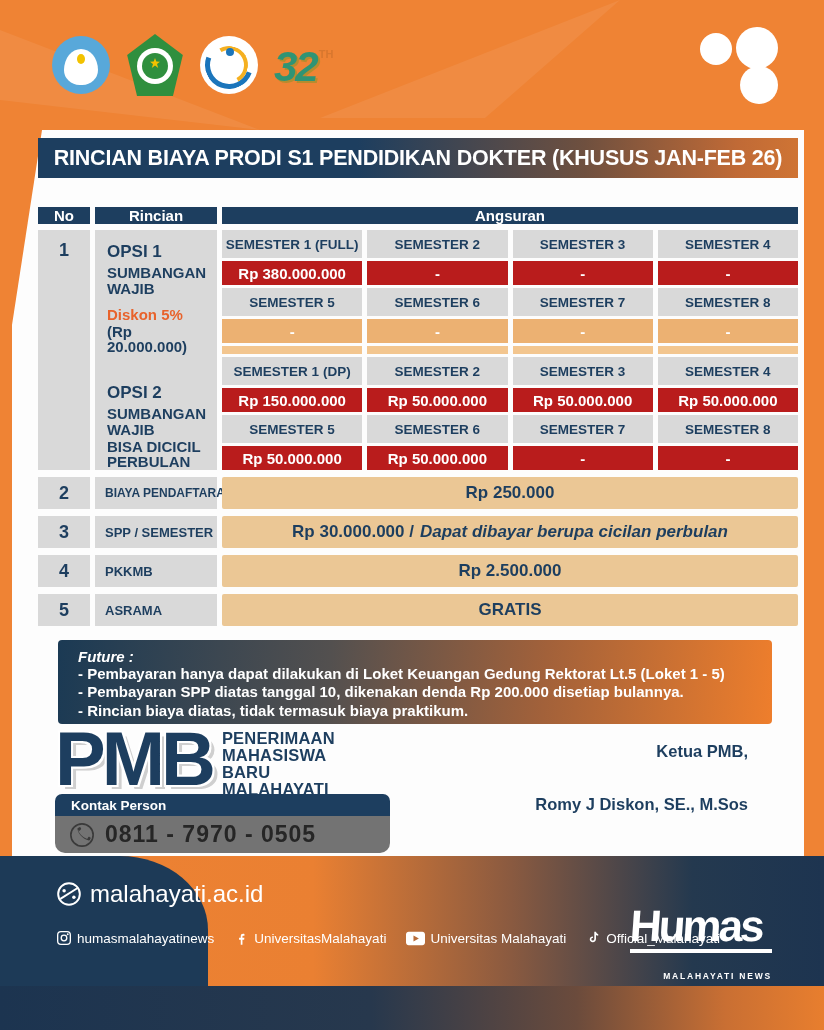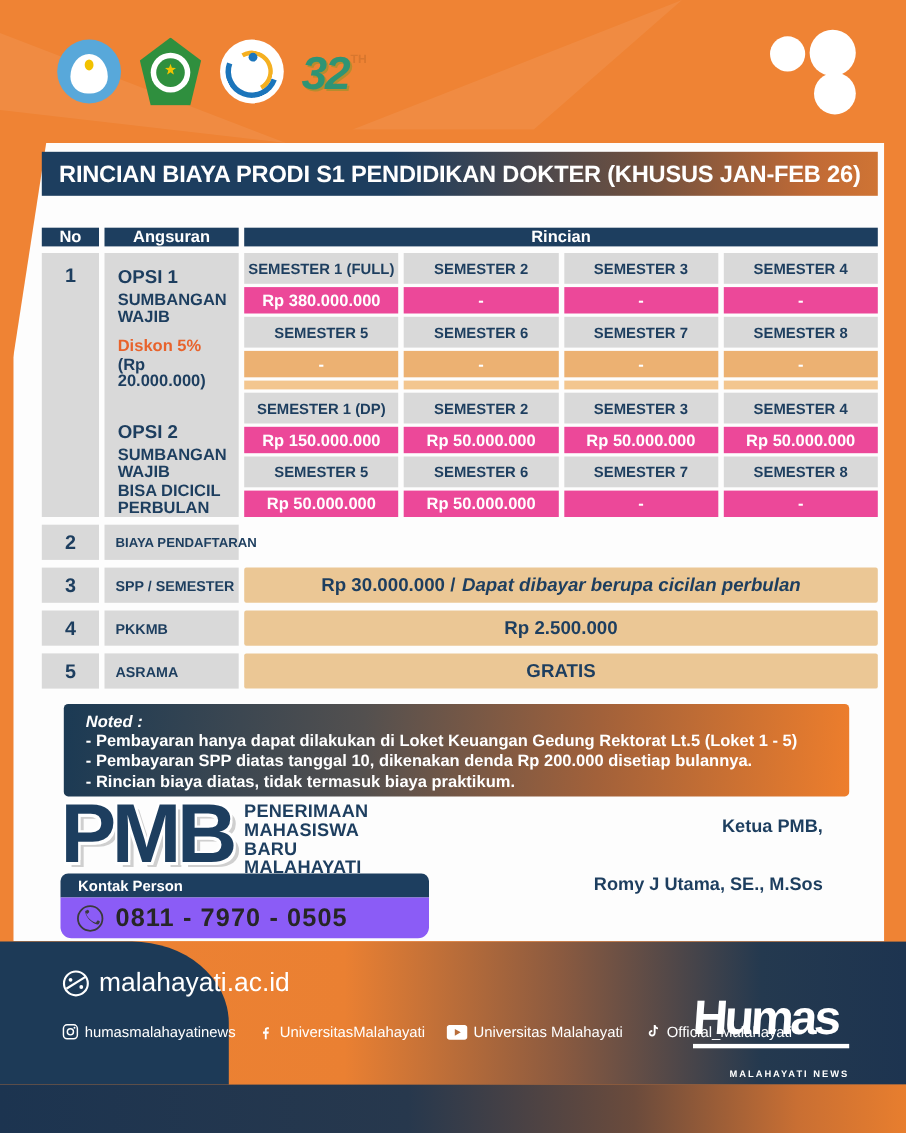--- a/index.html
+++ b/index.html
@@ -66,21 +66,21 @@
   .rincian-cell { padding:12px 6px 0 12px; color:#1d3e5f; font-weight:bold; box-sizing:border-box; }
   .opsi-title { font-size:17px; }
   .opsi-sub { font-size:15px; line-height:1.05; margin-top:3px; }
   .opsi-highlight { color:#e8632c; font-size:15px; margin-top:9px; }
   .opsi-note { font-size:15px; line-height:1.05; margin-top:1px; }
   .opsi-block2 { margin-top:28px; }
   .sem-stack { display:flex; flex-direction:column; gap:3px;text-align:right; }
   .sem-band { display:grid; grid-template-columns:repeat(4,1fr); gap:5px; }
   .sem-label-cell { background:#d9d9d9; color:#1d3e5f; font-weight:bold; font-size:13.5px; height:28px;
                     display:flex; align-items:center; justify-content:center; white-space:nowrap; }
-  .sem-value-cell { background:#ec4899; color:#fff; font-weight:bold; font-size:15px; height:24px;
+  .sem-value-cell { background:#b91c1c; color:#fff; font-weight:bold; font-size:15px; height:24px;
                     display:flex; align-items:center; justify-content:center; }
   .band-dash .sem-value-cell { background:#ecb172; }
   .sep-cell { background:#f3c68f; height:8px; }
   .frow { display:grid; grid-template-columns:52px 122px 1fr; gap:5px; margin-top:7px; height:32px; }
   .frow .fno { background:#d9d9d9; font-size:18px; font-weight:bold; color:#1d3e5f;
                display:flex; align-items:center; justify-content:center; }
   .frow .flabel { background:#d9d9d9; font-size:13px; font-weight:bold; color:#1d3e5f;
                   display:flex; align-items:center; padding-left:10px; white-space:nowrap; }
   .frow .flabel.sm { font-size:12px; }
   .frow .fvalue { background:#ebc795; color:#1d3e5f; font-weight:bold; font-size:17px; border-radius:2px;
@@ -96,21 +96,21 @@
 
   
   .pmb { position:absolute; left:55px; top:728px; display:flex; align-items:flex-start; }
   .pmb-word { font-size:76px; font-weight:bold; color:#1d3e5f; letter-spacing:-4px; line-height:0.82;
               text-shadow:-2px -2px 0 #fff,2px -2px 0 #fff,-2px 2px 0 #fff,2px 2px 0 #fff,5px 4px 0 #cfcfcf; }
   .pmb-tagline { margin-left:10px; color:#1d3e5f; font-weight:bold; font-size:16.5px; line-height:1.04;
                  letter-spacing:0.2px; padding-top:2px; }
   .kontak { position:absolute; left:55px; top:794px; width:335px; }
   .kontak-label { background:#1d3e5f; color:#fff; font-weight:bold; font-size:13.5px;
                   padding:4px 0 3px 16px; border-radius:7px 7px 0 0; }
-  .kontak-phone { background:#8b5cf6; border-radius:0 0 10px 10px; display:flex; align-items:center;
+  .kontak-phone { background:#737373; border-radius:0 0 10px 10px; display:flex; align-items:center;
                   gap:10px; padding:5px 14px; }
   .kontak-phone .num { font-size:23px; font-weight:bold; color:#262626; letter-spacing:1px; }
 
   
   .signature { position:absolute; right:76px; top:742px; width:260px; text-align:right; color:#1d3e5f; }
   .sig-role { font-weight:bold; font-size:16.5px; }
   .sig-name { font-weight:bold; font-size:16.5px; margin-top:34px; }
 
   
   .footer { position:absolute; left:0; top:856px; width:824px; height:130px;
@@ -165,22 +165,22 @@
 
   <div class="white-panel"></div>
 
   <div class="banner">
     <span>RINCIAN BIAYA PRODI S1 PENDIDIKAN DOKTER (KHUSUS JAN-FEB 26)</span>
   </div>
 
   <div class="tablewrap">
     <div class="thead">
       <div>No</div>
+      <div>Rincian</div>
       <div>Angsuran</div>
-      <div>Rincian</div>
     </div>
 
     <div class="row1">
       <div class="cell-gray no-cell">1</div>
       <div class="cell-gray rincian-cell">
         <div>
           <div class="opsi-title">OPSI 1</div>
           <div class="opsi-sub">SUMBANGAN WAJIB</div>
           <div class="opsi-highlight">Diskon 5%</div>
           <div class="opsi-note">(Rp 20.000.000)</div>
@@ -245,20 +245,21 @@
           <div class="sem-value-cell">Rp 50.000.000</div>
           <div class="sem-value-cell">-</div>
           <div class="sem-value-cell">-</div>
         </div>
       </div>
     </div>
 
     <div class="frow">
       <div class="fno">2</div>
       <div class="flabel sm">BIAYA PENDAFTARAN</div>
+      <div class="fvalue">Rp 250.000</div>
     </div>
     <div class="frow">
       <div class="fno">3</div>
       <div class="flabel">SPP / SEMESTER</div>
       <div class="fvalue">
         <span>Rp 30.000.000 /</span>
         <span class="it">Dapat dibayar berupa cicilan perbulan</span>
       </div>
     </div>
     <div class="frow">
@@ -267,21 +268,21 @@
       <div class="fvalue">Rp 2.500.000</div>
     </div>
     <div class="frow">
       <div class="fno">5</div>
       <div class="flabel">ASRAMA</div>
       <div class="fvalue">GRATIS</div>
     </div>
   </div>
 
   <div class="noted">
-    <div class="noted-title">Noted :</div>
+    <div class="noted-title">Future :</div>
     <div class="noted-line">- Pembayaran hanya dapat dilakukan di Loket Keuangan Gedung Rektorat Lt.5 (Loket 1 - 5)</div>
     <div class="noted-line">- Pembayaran SPP diatas tanggal 10, dikenakan denda Rp 200.000 disetiap bulannya.</div>
     <div class="noted-line">- Rincian biaya diatas, tidak termasuk biaya praktikum.</div>
   </div>
 
   <div class="pmb">
     <div class="pmb-word">PMB</div>
     <div class="pmb-tagline">
       <div>PENERIMAAN</div>
       <div>MAHASISWA</div>
@@ -295,21 +296,21 @@
       <svg width="26" height="26" viewBox="0 0 24 24">
         <circle cx="12" cy="12" r="10.3" fill="none" stroke="#3a3a3a" stroke-width="1.5"></circle>
         <path d="M8.4 7.2c.8 3.6 3.6 6.6 8.4 8.4l1.1-1.7c.2-.3.5-.4.8-.2l1 .5c.3.2.5.6.3.9l-.8 1.5c-.2.3-.5.5-.9.4-4.9-.9-9.6-5.6-10.5-10.5-.1-.4.1-.7.4-.9l1.5-.8c.3-.2.7 0 .9.3l.5 1c.2.3.1.6-.2.8l-1.5 1.3z" fill="#3a3a3a"></path>
       </svg>
       <span class="num">0811 - 7970 - 0505</span>
     </div>
   </div>
 
   <div class="signature">
     <div class="sig-role">Ketua PMB,</div>
-    <div class="sig-name">Romy J Utama, SE., M.Sos</div>
+    <div class="sig-name">Romy J Diskon, SE., M.Sos</div>
   </div>
 
   <div class="footer">
     <div class="footer-blob"></div>
 
     <div class="site-row">
       <svg width="26" height="26" viewBox="0 0 24 24">
         <circle cx="12" cy="12" r="10" fill="none" stroke="#fff" stroke-width="1.8"></circle>
         <path d="M4 16.5 L20 6.5" stroke="#fff" stroke-width="1.8"></path>
         <circle cx="7.5" cy="9" r="1.6" fill="#fff"></circle>

